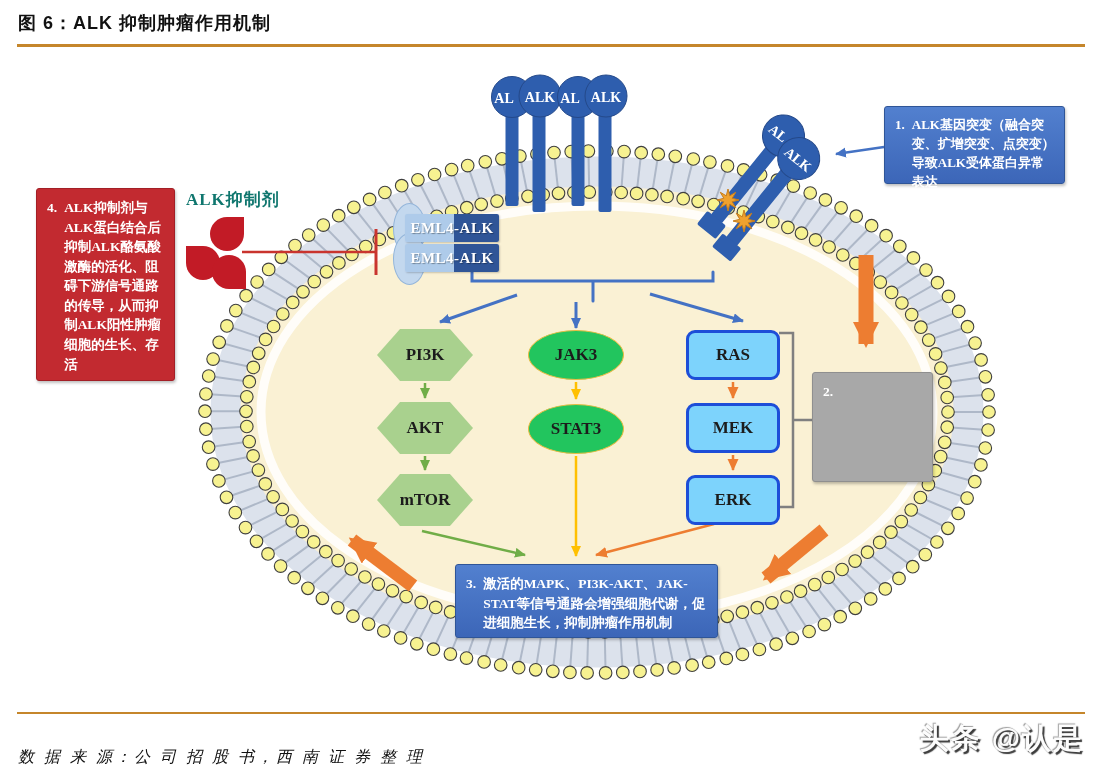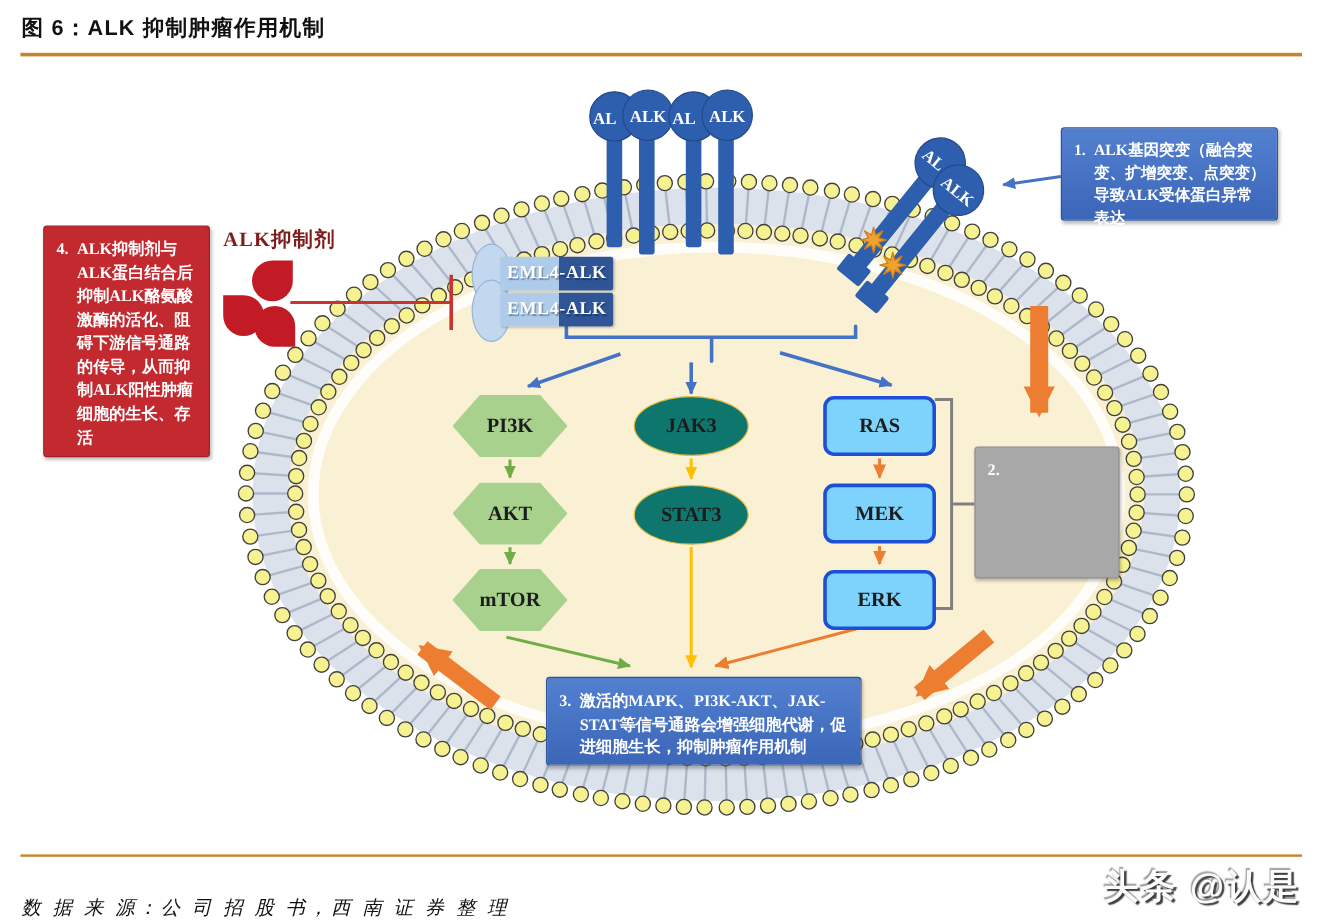--- a/index.html
+++ b/index.html
@@ -27,32 +27,32 @@
   .note.red{background:#C22A30;border:1px solid #a31f26;}
   #note1{left:884px;top:106px;width:181px;height:78px;font-size:13px;}
   #note2{left:812px;top:372px;width:121px;height:110px;font-size:13.5px;}
   #note3{left:455px;top:564px;width:263px;height:74px;font-size:13.5px;}
   #note4{left:36px;top:188px;width:139px;height:193px;font-size:13.5px;}
   
   .node{position:absolute;display:flex;align-items:center;justify-content:center;
     font-family:"Liberation Serif",serif;font-weight:bold;font-size:17px;color:#1c1c1c;}
   .hex{width:96px;height:52px;background:#A9D18E;
     clip-path:polygon(24% 0,76% 0,100% 50%,76% 100%,24% 100%,0 50%);align-items:center;}
-  .ellnode{width:96px;height:50px;background:#0f766e;border:1px solid #E6BC43;border-radius:50%;box-sizing:border-box;}
+  .ellnode{width:96px;height:50px;background:#22c55e;border:1px solid #E6BC43;border-radius:50%;box-sizing:border-box;}
   .rrect{width:94px;height:50px;background:#7dd3fc;border:3px solid #1d4ed8;border-radius:9px;box-sizing:border-box;}
   
-  .fusion-bar{position:absolute;left:417px;width:94px;height:28px;border-radius:2px;
+  .fusion-bar{position:absolute;left:405px;width:94px;height:28px;border-radius:2px;
     background:linear-gradient(90deg,#AECBEA 0 52%,#2F5597 52% 100%);
     display:flex;align-items:center;justify-content:center;color:#fff;font-weight:bold;
     font-family:"Liberation Serif",serif;font-size:15px;letter-spacing:0.5px;
     text-shadow:1px 1px 1px rgba(0,0,0,0.35);box-shadow:1px 1px 2px rgba(0,0,0,0.2);}
   .fusion-ell{position:absolute;left:393px;width:33px;height:52px;border-radius:50%;
     background:#C3D8EE;border:1px solid #93B5DA;box-sizing:border-box;}
   
-  .inhibitor-label{position:absolute;left:186px;top:188px;color:#7f1d1d;font-weight:bold;
+  .inhibitor-label{position:absolute;left:186px;top:188px;color:#0f766e;font-weight:bold;
     font-size:17px;font-family:"Liberation Serif",serif;letter-spacing:1px;}
 </style>
 </head>
 <body>
 
 <div id="stage">
 
   <div class="fig-title">图 6：ALK 抑制肿瘤作用机制</div>
   <div class="rule top"></div>
 

